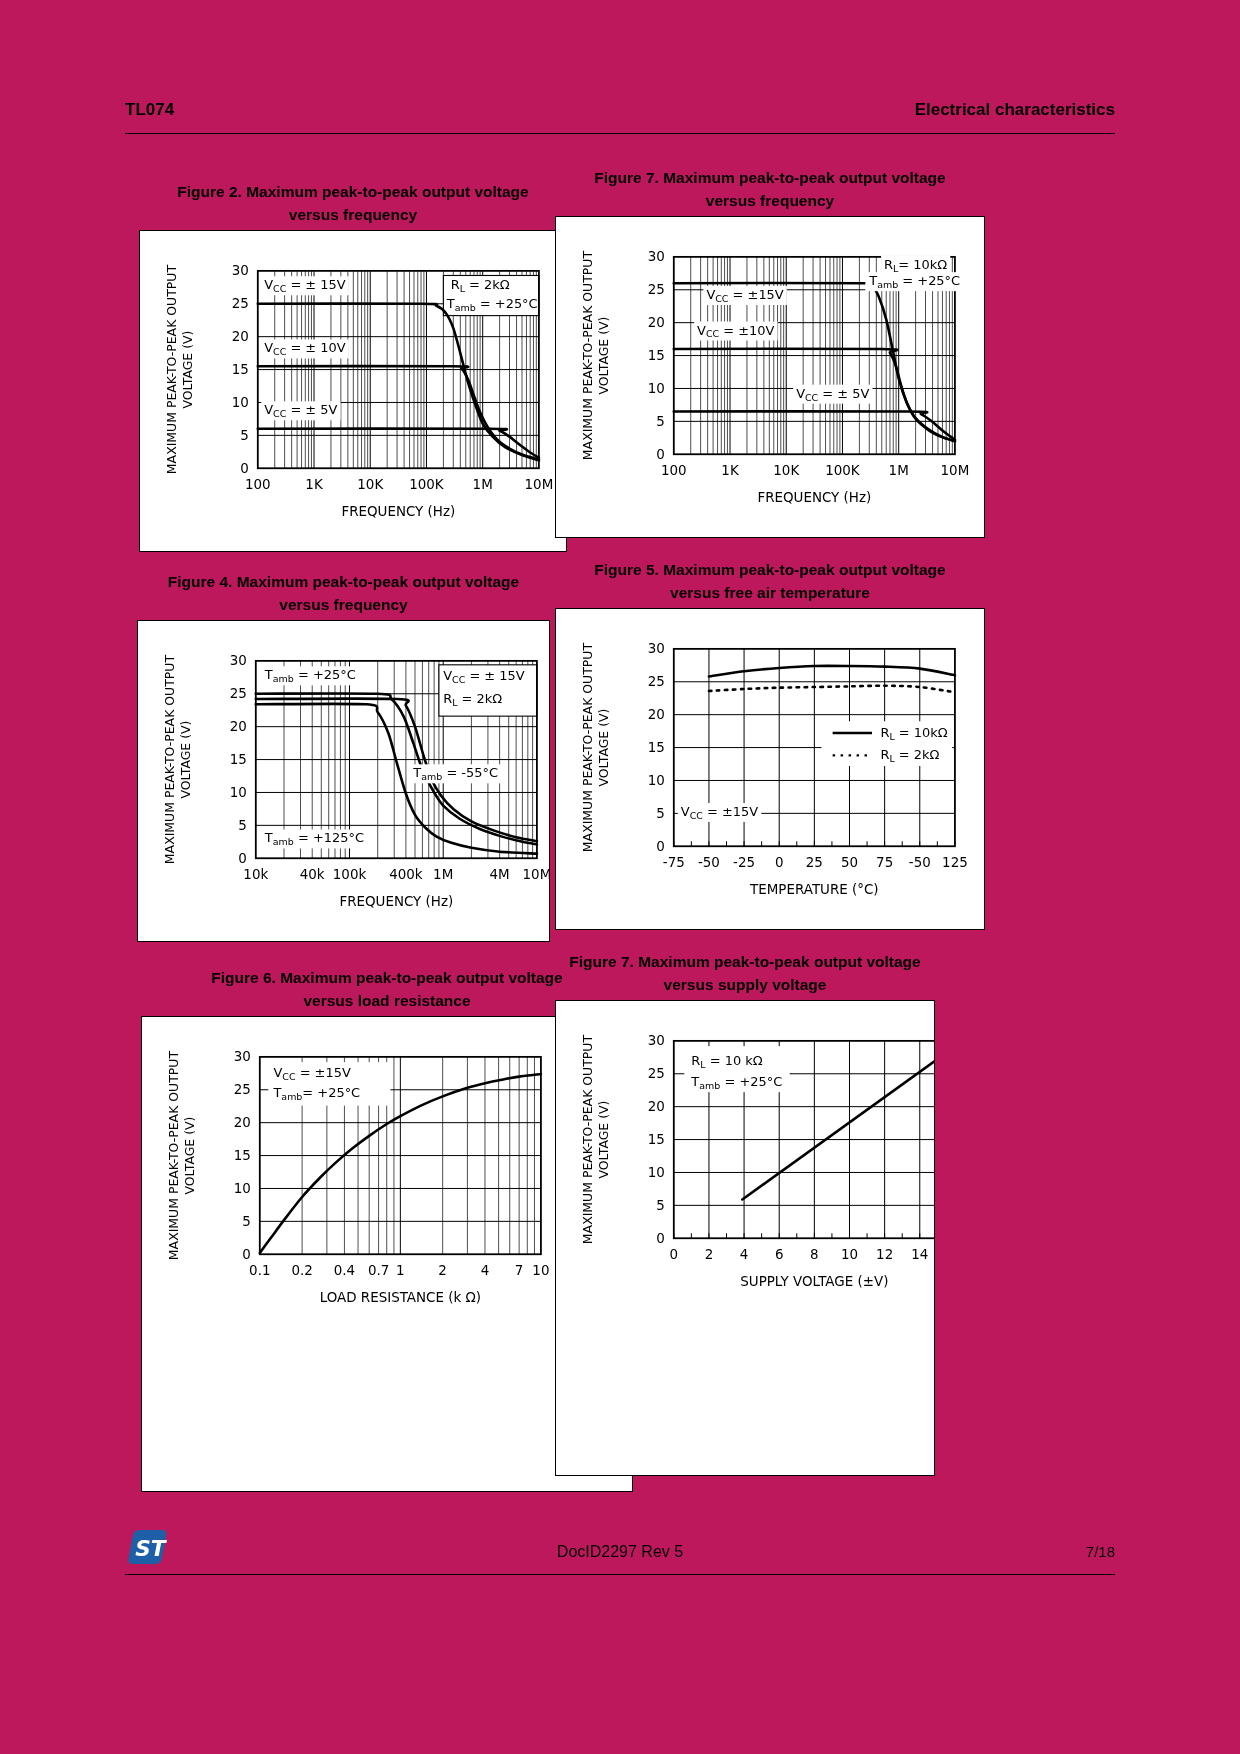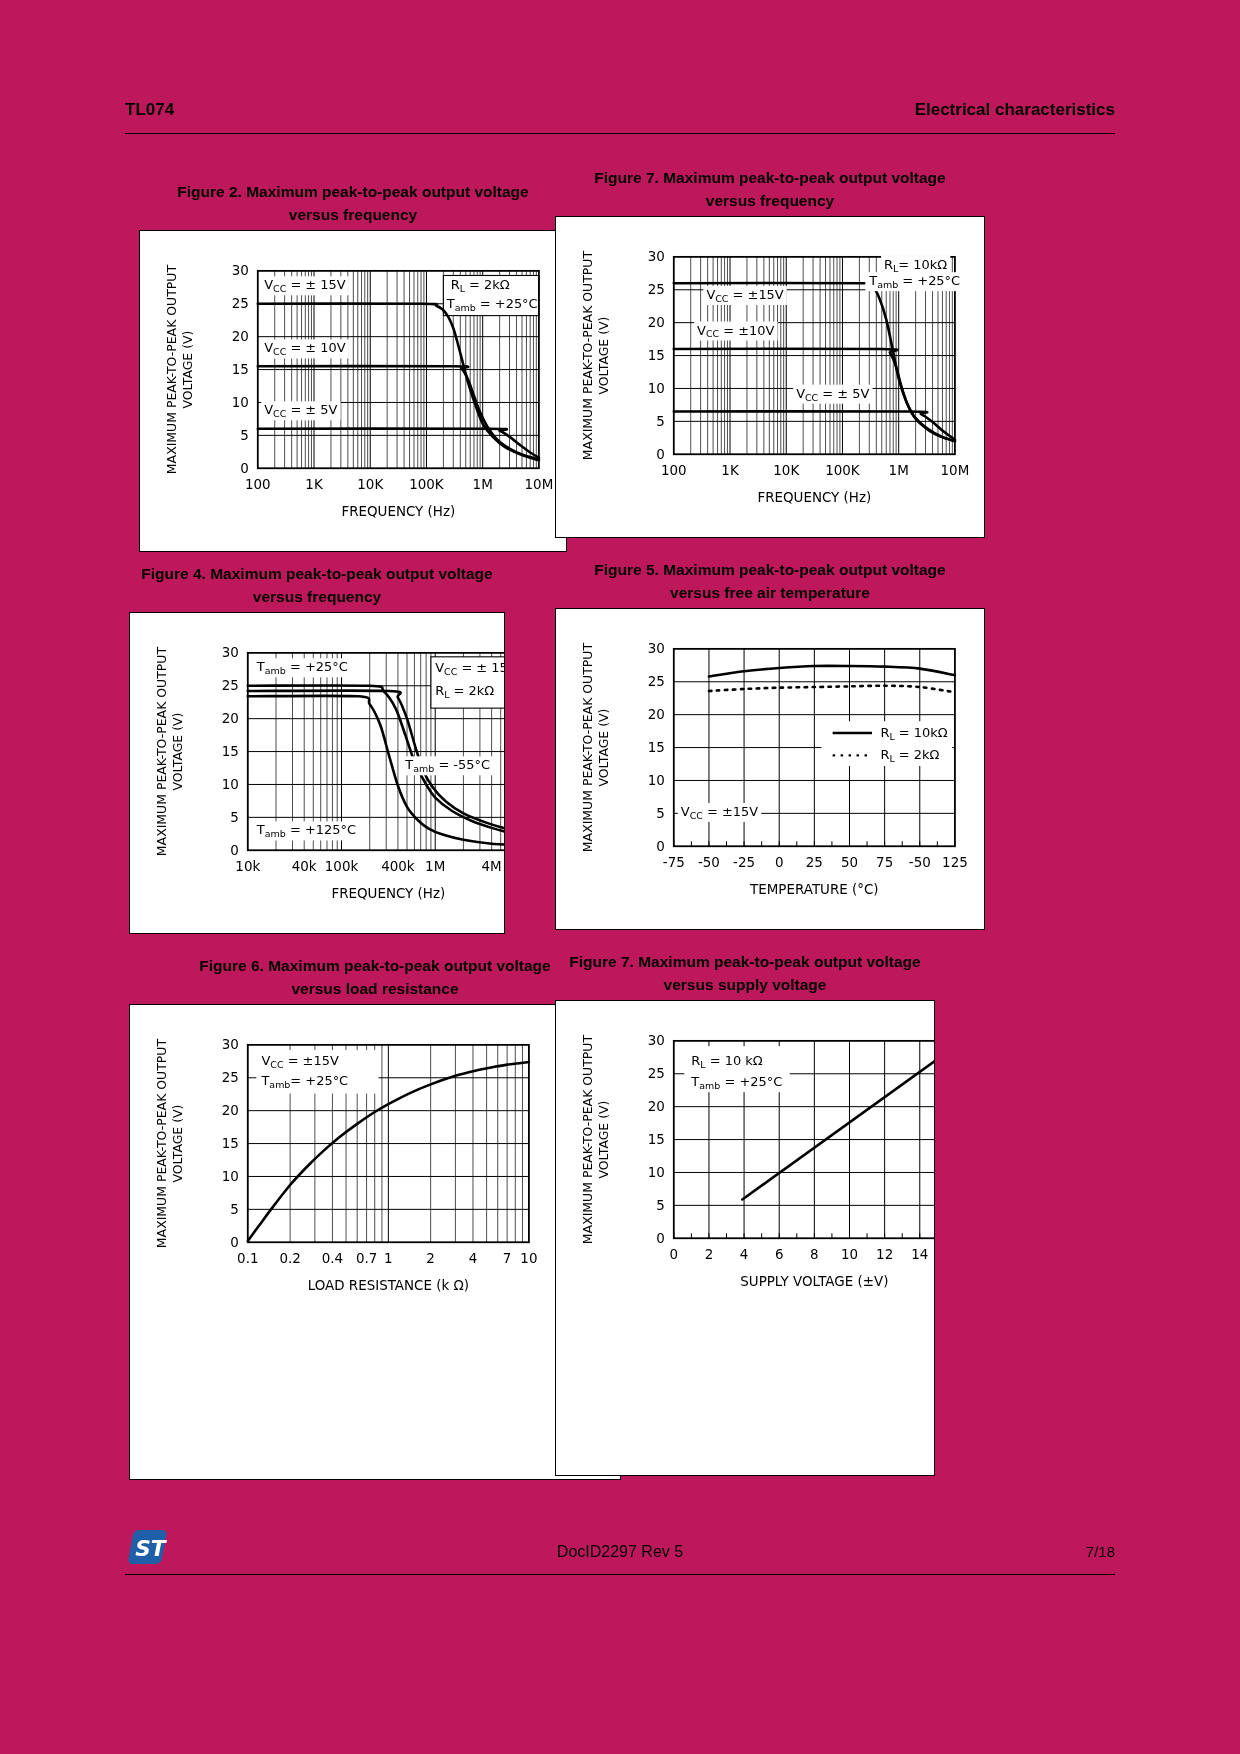--- a/index.html
+++ b/index.html
@@ -211,21 +211,21 @@
             <text x="343.6" y="259" font-size="13.5" text-anchor="middle">1M</text>
             <text x="400" y="259" font-size="13.5" text-anchor="middle">10M</text>
             <text x="259" y="286" font-size="13.5" text-anchor="middle">FREQUENCY (Hz)</text>
             <text x="36" y="139" font-size="12.5" text-anchor="middle" transform="rotate(-90 36 139)">MAXIMUM PEAK-TO-PEAK OUTPUT</text>
             <text x="52" y="139" font-size="12.5" text-anchor="middle" transform="rotate(-90 52 139)">VOLTAGE (V)</text>
           </g>
         </svg>
     </div>
   </figure>
 
-  <figure class="fig r12" style="left:125px;top:558px;width:376px;margin:4px">
+  <figure class="fig r12" style="left:125px;top:558px;width:413px;margin:12px">
     <figcaption class="caption">
       <span>Figure 4. Maximum peak-to-peak output voltage</span><br>
       <span>versus frequency</span>
     </figcaption>
     <div class="box">
       <svg width="425" height="317" viewBox="0 0 426 318">
           <g>
             <line x1="146.29681959241424" x2="146.29681959241424" y1="40" y2="238" stroke="#000" stroke-width="0.7"></line>
             <line x1="162.84939794364828" x2="162.84939794364828" y1="40" y2="238" stroke="#000" stroke-width="0.7"></line>
             <line x1="174.59363918482848" x2="174.59363918482848" y1="40" y2="238" stroke="#000" stroke-width="0.7"></line>
@@ -356,21 +356,21 @@
             <text x="364.75" y="259" font-size="13.5" text-anchor="middle">-50</text>
             <text x="400" y="259" font-size="13.5" text-anchor="middle">125</text>
             <text x="259" y="286" font-size="13.5" text-anchor="middle">TEMPERATURE (°C)</text>
             <text x="36" y="139" font-size="12.5" text-anchor="middle" transform="rotate(-90 36 139)">MAXIMUM PEAK-TO-PEAK OUTPUT</text>
             <text x="52" y="139" font-size="12.5" text-anchor="middle" transform="rotate(-90 52 139)">VOLTAGE (V)</text>
           </g>
         </svg>
     </div>
   </figure>
 
-  <figure class="fig r3" style="left:125px;top:950px;width:492px;margin:4px">
+  <figure class="fig r3" style="left:125px;top:950px;width:492px;margin:16px">
     <figcaption class="caption">
       <span>Figure 6. Maximum peak-to-peak output voltage</span><br>
       <span>versus load resistance</span>
     </figcaption>
     <div class="box">
       <svg width="425" height="317" viewBox="0 0 426 318">
           <g>
             <line x1="160.44522938862136" x2="160.44522938862136" y1="40" y2="238" stroke="#000" stroke-width="0.7"></line>
             <line x1="185.2740969154724" x2="185.2740969154724" y1="40" y2="238" stroke="#000" stroke-width="0.7"></line>
             <line x1="202.8904587772427" x2="202.8904587772427" y1="40" y2="238" stroke="#000" stroke-width="0.7"></line>

